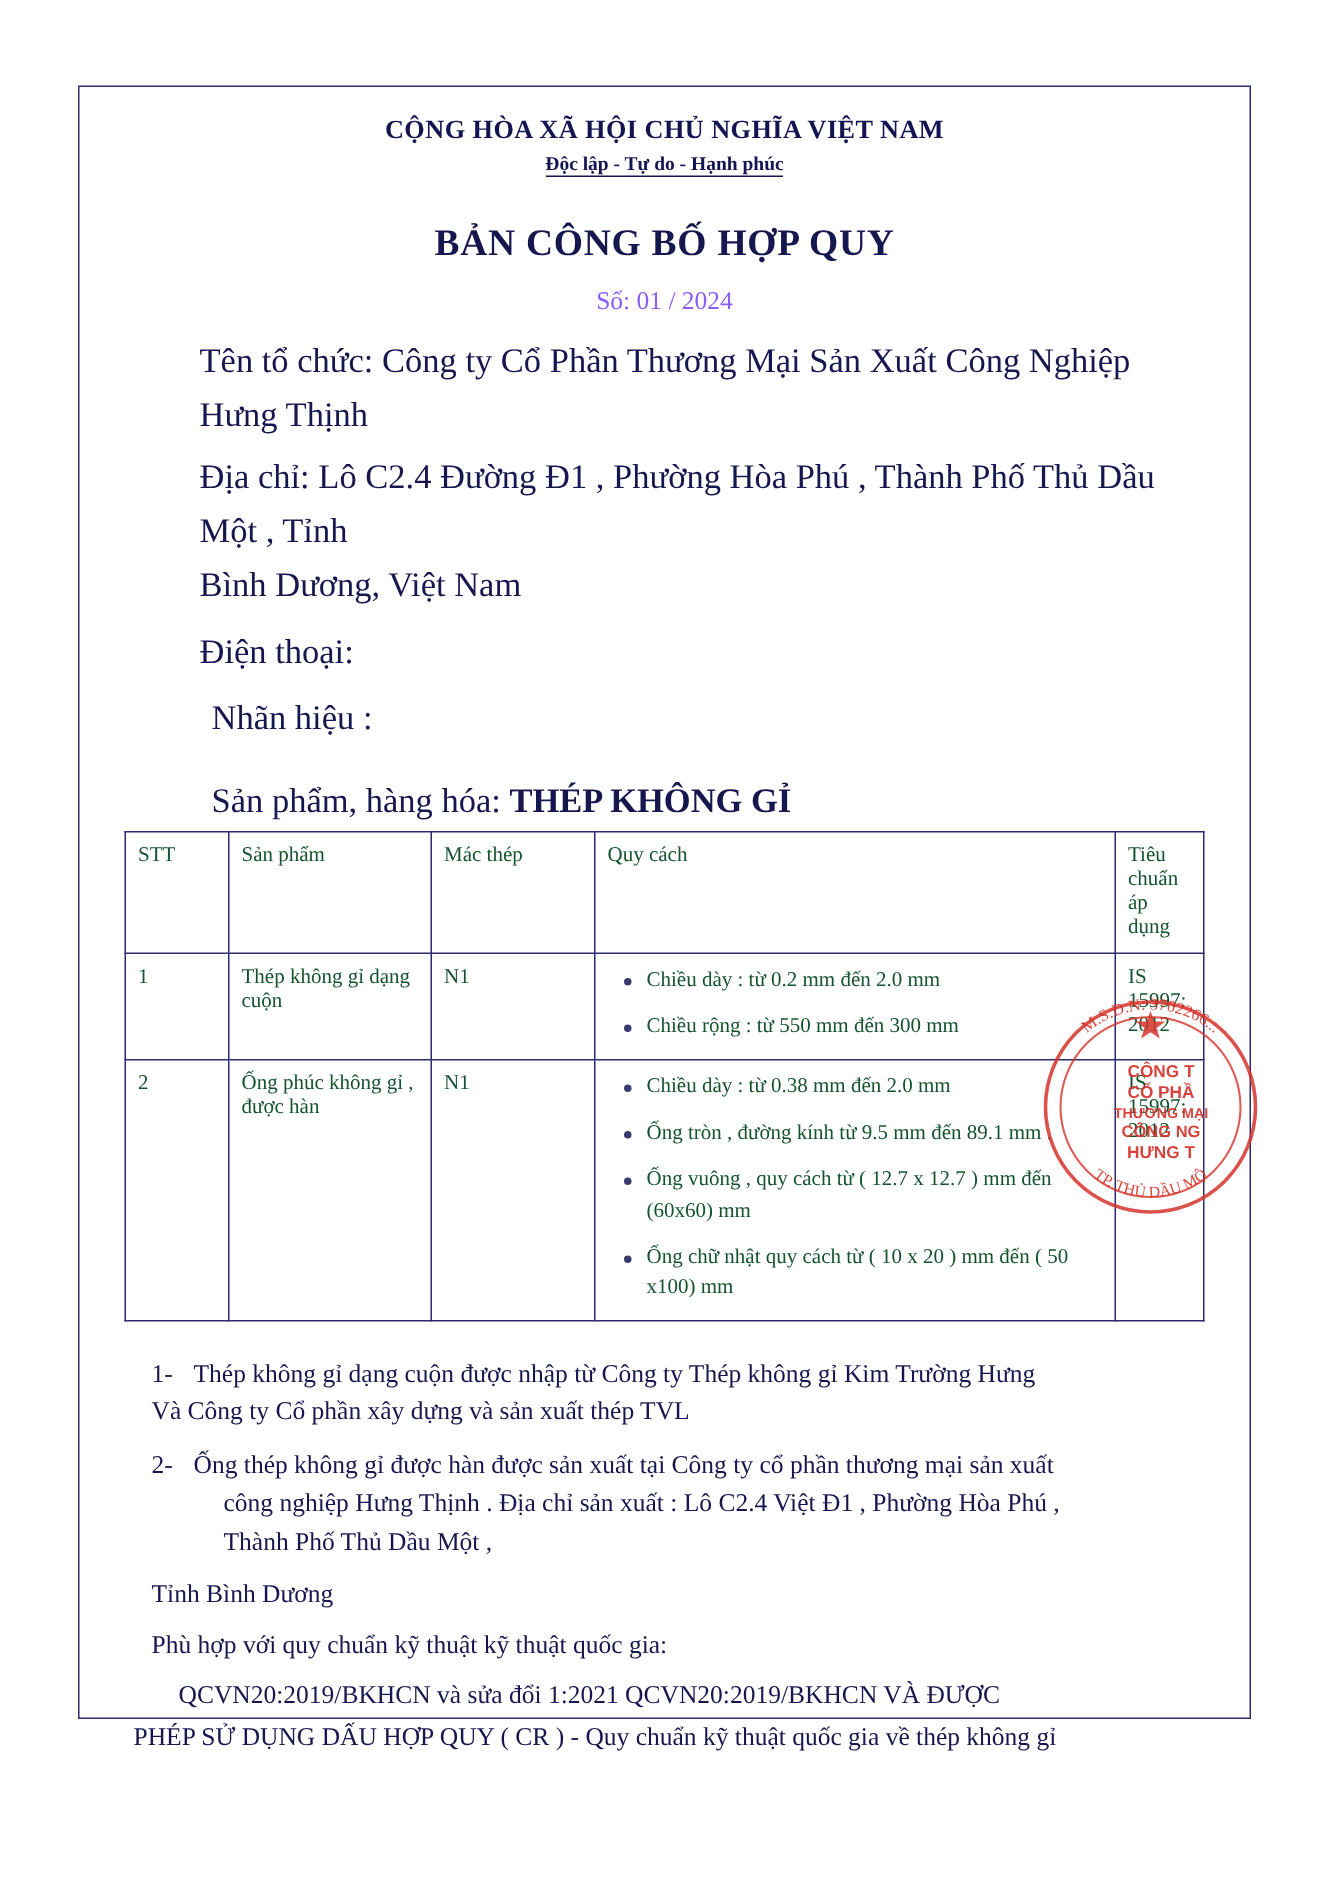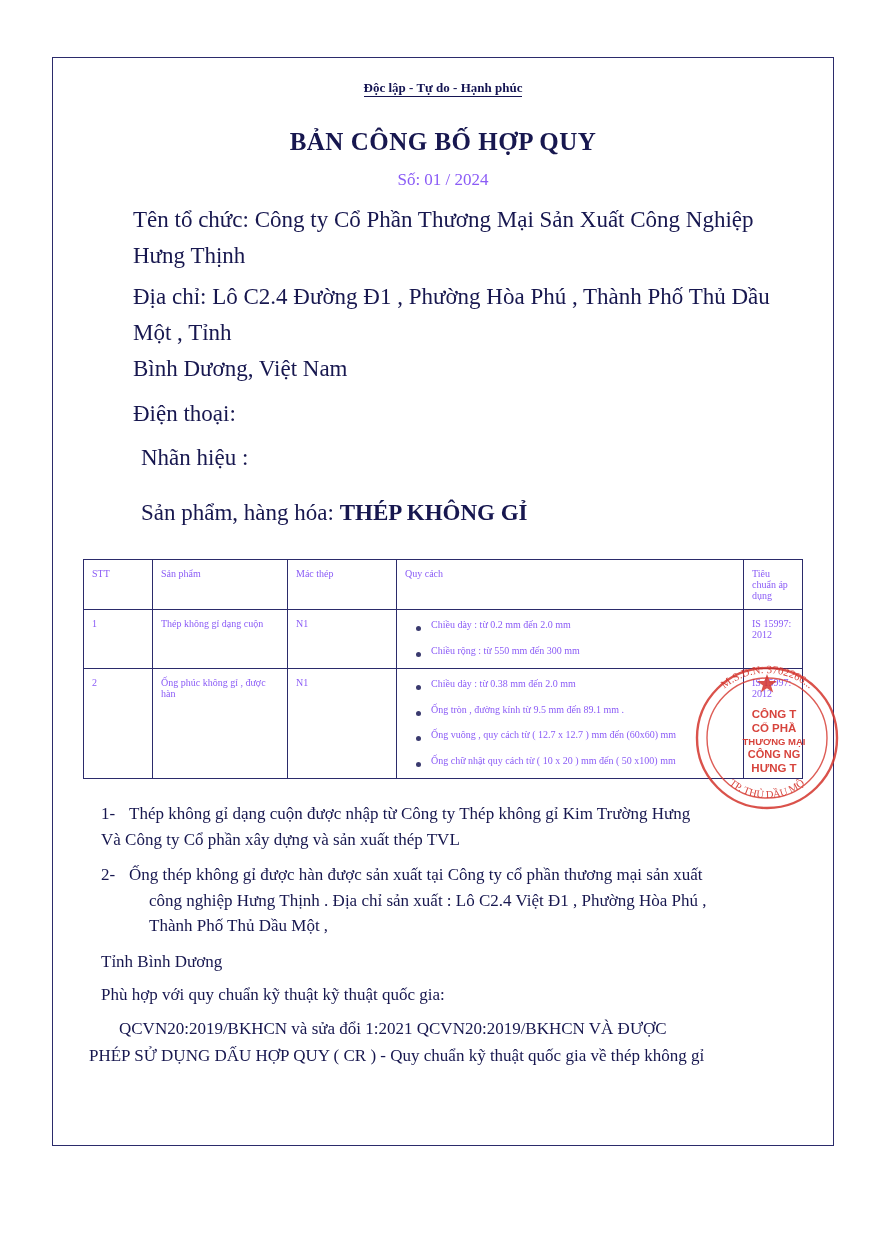--- a/index.html
+++ b/index.html
@@ -65,23 +65,23 @@
     color: #17174f;
   }
   .indent { padding-left: 50px; }
   .indent2 { padding-left: 58px; }
   .indent3 { padding-left: 64px; }
   .bold { font-weight: bold; }
   .prod-line { margin-top: 20px; }
   table.spec {
     width: 100%;
     border-collapse: collapse;
-    margin-top: 28px;
-    font-size: 10px;
-    color: #8b5cf6;
+    margin-top: 2px;
+    font-size: 14px;
+    color: #14532d;
   }
   table.spec th, table.spec td {
     border: 1px solid #2b2b6b;
     vertical-align: top;
     padding: 8px 8px;
     font-weight: normal;
     text-align: left;
   }
   table.spec th { text-align: left; }
   .c-stt { width: 52px; text-align: center; }
@@ -134,20 +134,21 @@
     pointer-events: none;
   }
   .stamp svg { display: block; }
 </style>
 </head>
 <body>
 
 <div class="page">
   <div class="inner">
 
+    <div class="ctr natl">CỘNG HÒA XÃ HỘI CHỦ NGHĨA VIỆT NAM</div>
     <div class="ctr motto"><span>Độc lập - Tự do - Hạnh phúc</span></div>
 
     <div class="ctr title">BẢN CÔNG BỐ HỢP QUY</div>
     <div class="ctr docnum">Số: 01 / 2024</div>
 
     <div class="body-line indent">
       <span>Tên tổ chức: </span><span>Công ty Cổ Phần Thương Mại Sản Xuất Công Nghiệp Hưng Thịnh</span>
     </div>
 
     <div class="body-line indent" style="margin-top:6px">

